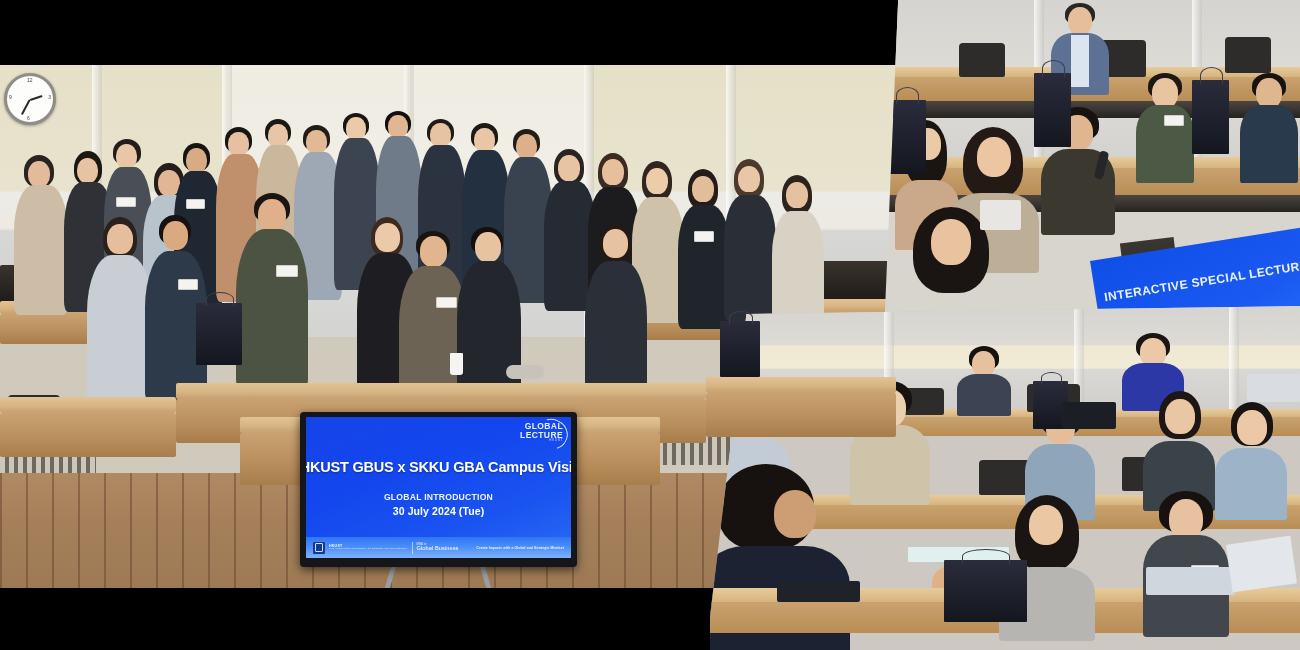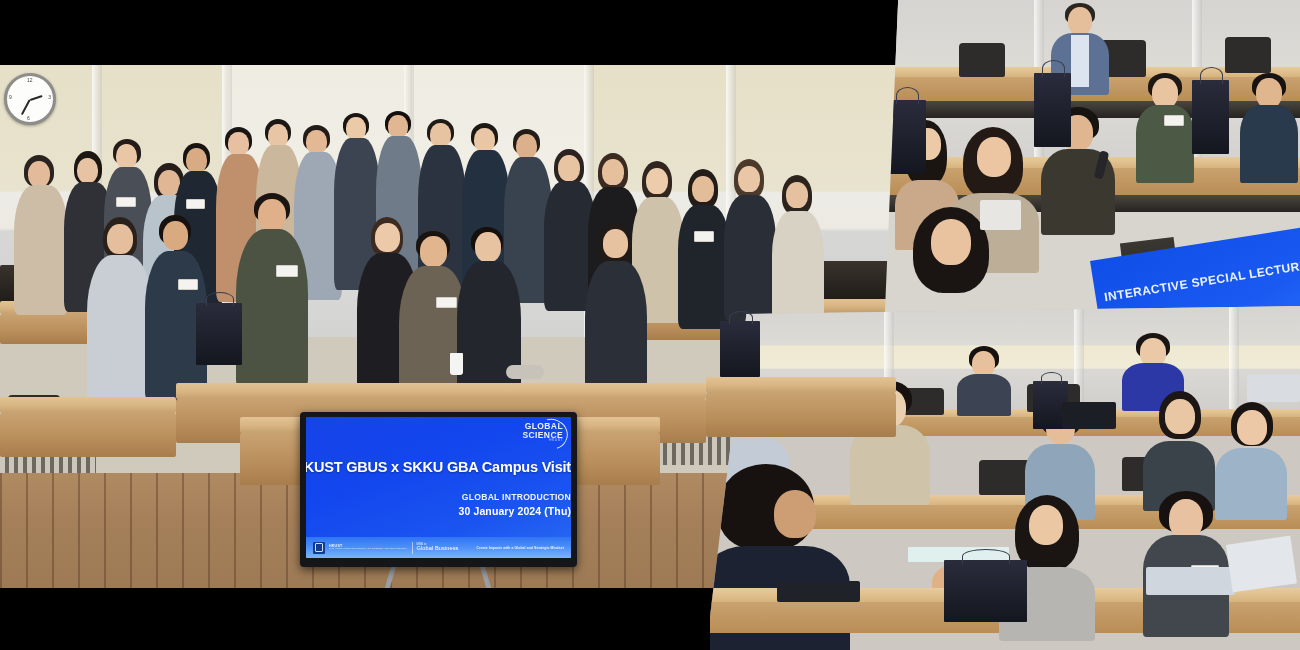--- a/index.html
+++ b/index.html
@@ -76,21 +76,21 @@
     position:absolute;left:382px;top:566px;width:112px;height:22px;z-index:39;
   }
   #monitor-stand::before{content:"";position:absolute;left:6px;top:0;width:5px;height:22px;
      background:#9a9ea3;transform:skewX(-16deg);}
   #monitor-stand::after{content:"";position:absolute;right:6px;top:0;width:5px;height:22px;
      background:#9a9ea3;transform:skewX(16deg);}
   #slide{
     position:relative;width:100%;height:100%;
     background:linear-gradient(160deg,#1644e8 0%,#1346ee 35%,#1a54f0 70%,#2a6bf2 100%);
     overflow:hidden;border-radius:1px;
-    display:flex;flex-direction:column;align-items:flex-end;justify-content:center;
+    display:flex;flex-direction:column;align-items:center;justify-content:center;
   }
   #slide-gb-logo{
     position:absolute;right:8px;top:5px;text-align:right;color:#e9f0ff;
     line-height:1.02;
   }
   #slide-gb-logo .gb1{font-size:8.5px;font-weight:bold;letter-spacing:.4px;display:block;}
   #slide-gb-logo .gb2{font-size:8.5px;font-weight:bold;letter-spacing:.4px;display:block;}
   #slide-gb-logo .gb3{font-size:3.4px;letter-spacing:.5px;display:block;color:#bfd2ff;}
   #slide-gb-arc{position:absolute;right:3px;top:2px;width:30px;height:28px;
     border:1.6px solid rgba(235,243,255,.9);border-radius:50%;
@@ -355,27 +355,27 @@
   </div>
 
   <div id="monitor-stand"></div>
 
   <div id="monitor">
     <div id="slide">
 
       <div id="slide-gb-arc"></div>
       <div id="slide-gb-logo">
         <span class="gb1">GLOBAL</span>
-        <span class="gb2">SCIENCE</span>
+        <span class="gb2">LECTURE</span>
         <span class="gb3">HKUST</span>
       </div>
 
       <h1 id="slide-title">HKUST GBUS x SKKU GBA Campus Visit</h1>
       <div id="slide-sub1">GLOBAL INTRODUCTION</div>
-      <div id="slide-sub2">30 January 2024 (Thu)</div>
+      <div id="slide-sub2">30 July 2024 (Tue)</div>
 
       <div id="slide-footer">
         <div class="footer-left">
           <div id="hkust-mark"></div>
           <div class="hkust-lines">
             <span class="hl1">HKUST</span>
             <span class="hl2">THE HONG KONG UNIVERSITY OF SCIENCE AND TECHNOLOGY</span>
           </div>
           <div class="footer-div"></div>
           <div class="gb-lines">

